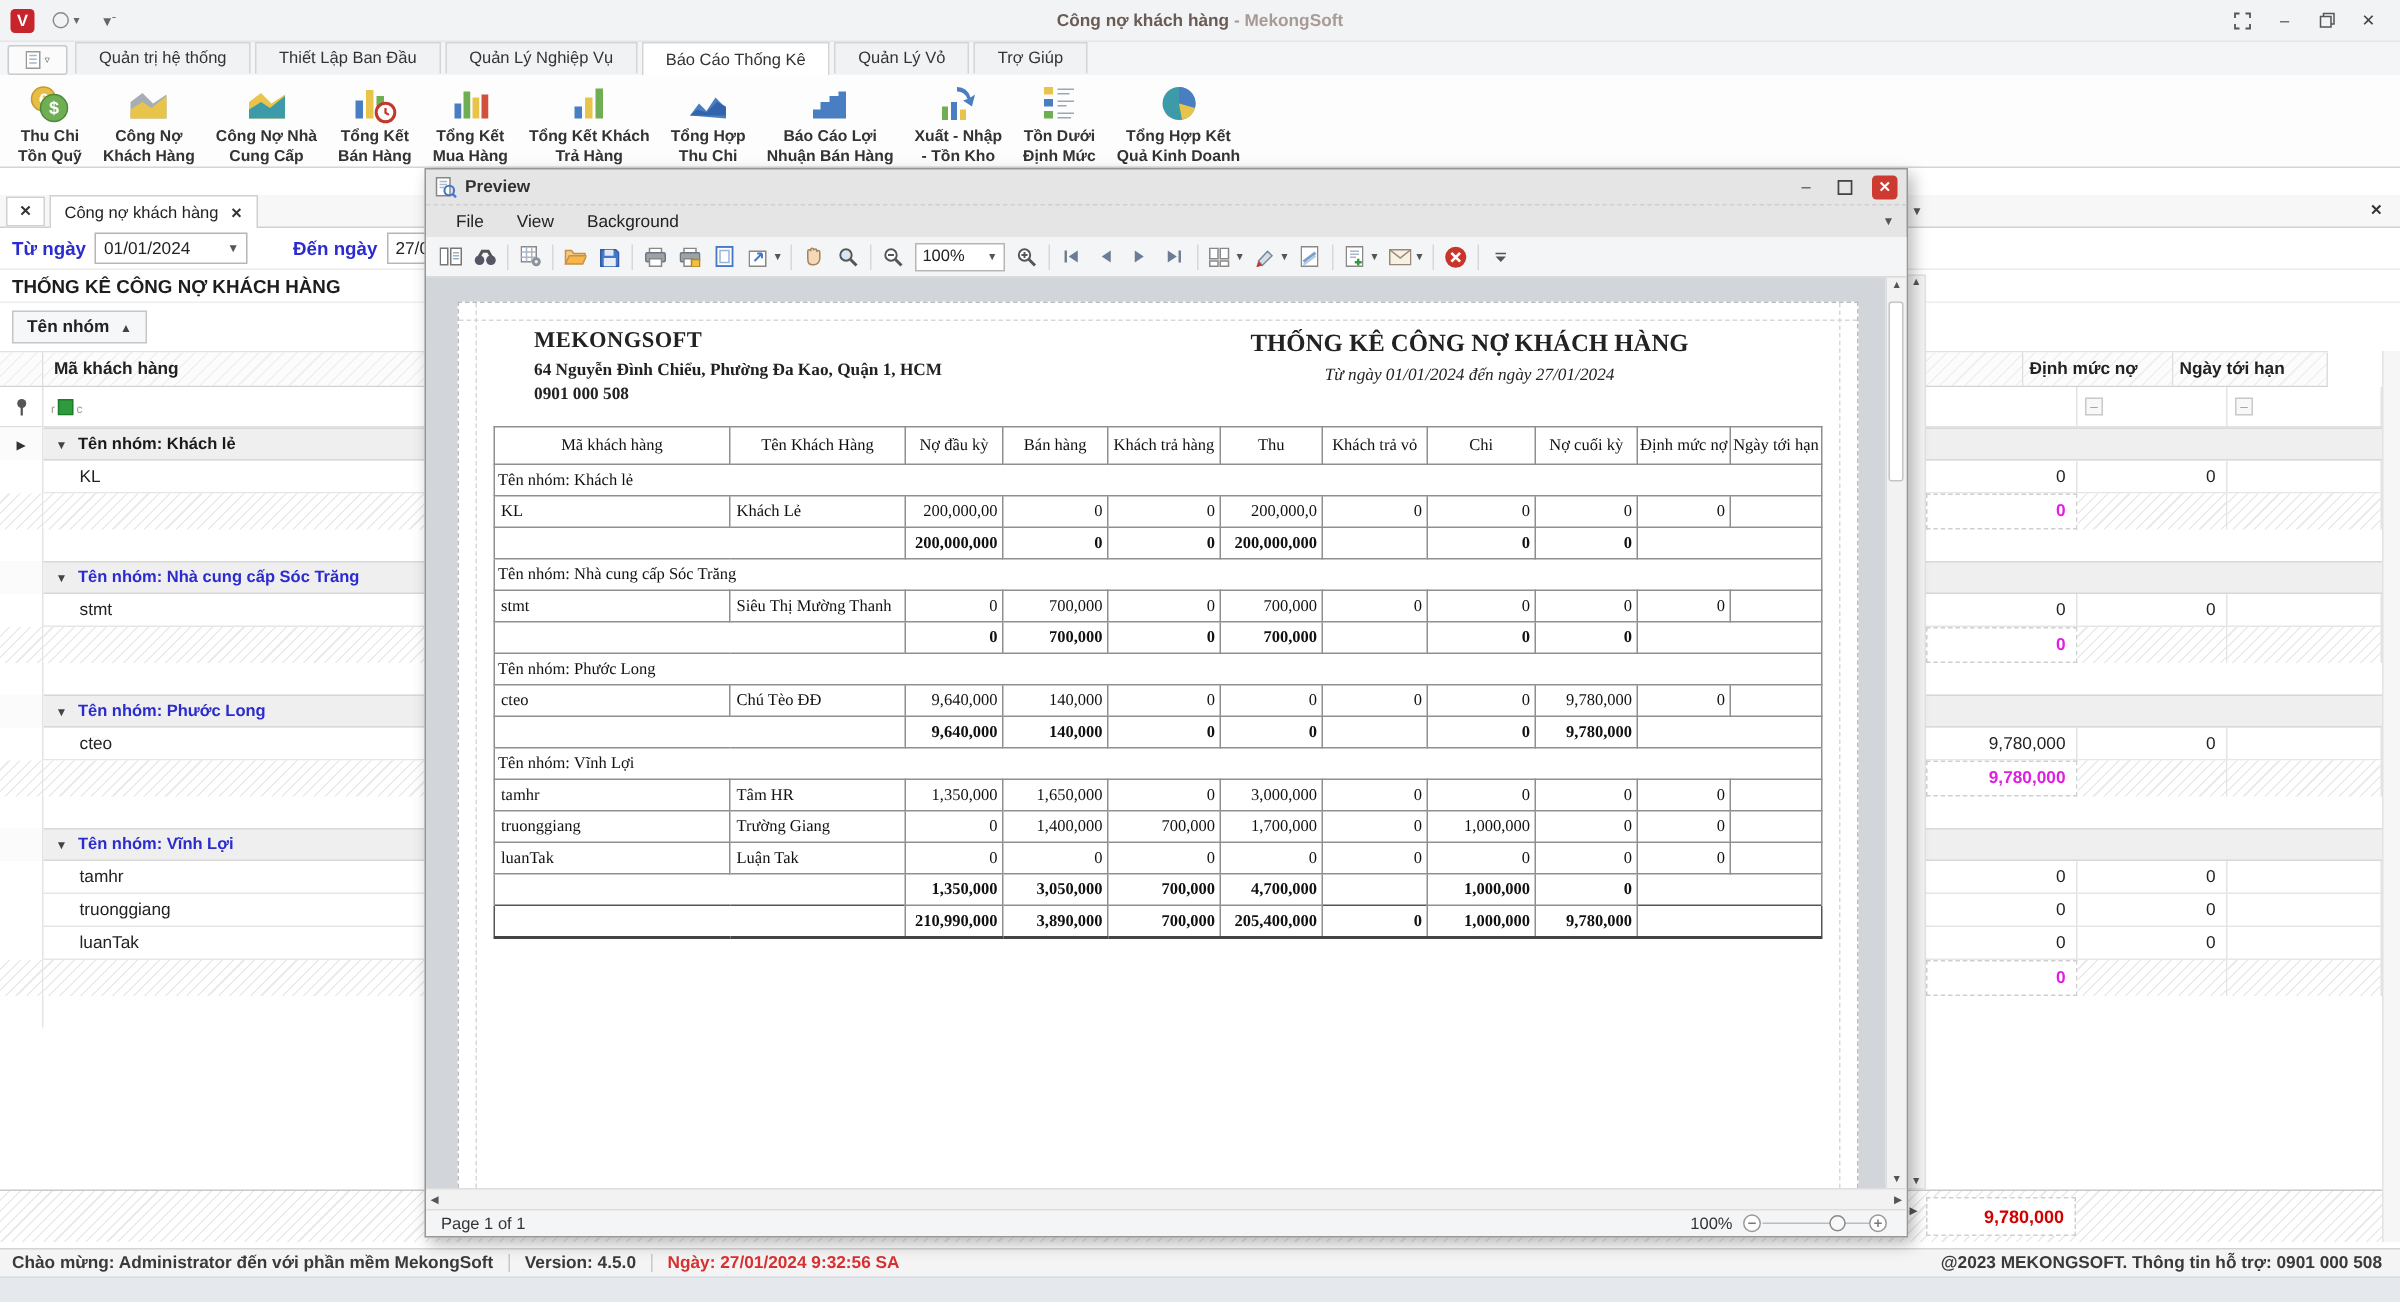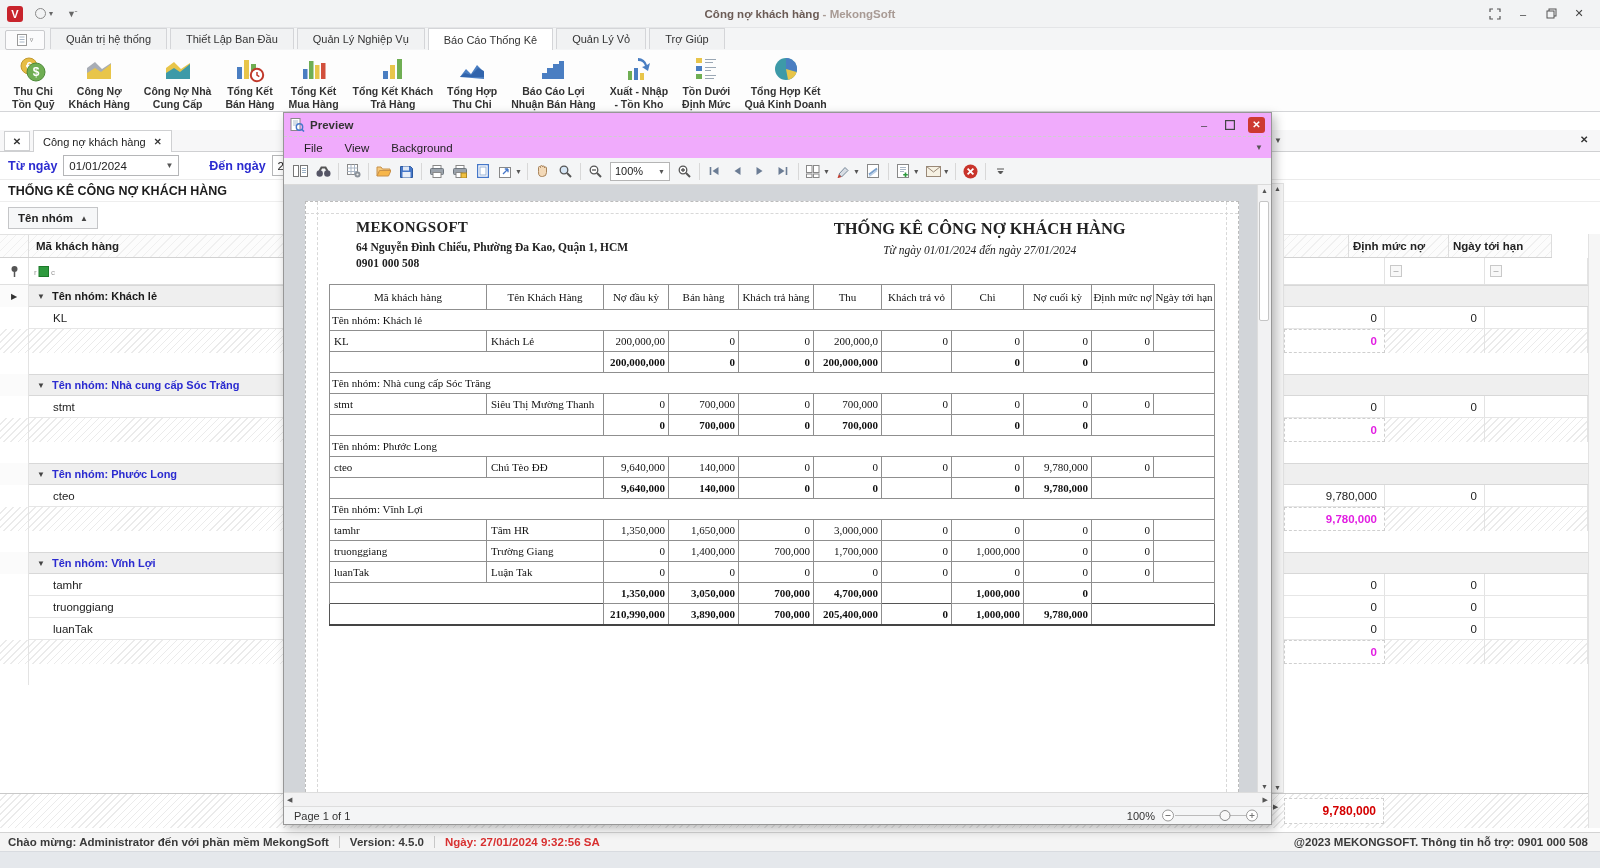--- a/index.html
+++ b/index.html
@@ -34,21 +34,21 @@
   #tabclose{position:absolute;left:4px;top:1px;width:26px;height:20px;border:1px solid #cfd0d2;background:#fff;display:flex;align-items:center;justify-content:center;font-size:10px;font-weight:bold;color:#333}
   #dtab{position:absolute;left:33px;top:0;height:22px;background:#fff;border:1px solid #cfd0d2;border-bottom:none;display:flex;align-items:center;gap:8px;padding:0 9px;font-size:11px;color:#222}
   #dtab .x{font-size:9.5px;font-weight:bold;color:#333}
   .tinybtn{position:absolute;font-size:8px;color:#555}
 
   
   #filterbar{left:0;top:152px;width:1600px;height:28px;background:#fff;border-bottom:1px solid #ebebeb;display:flex;align-items:center}
   .flabel{font-size:12.5px;font-weight:bold;color:#2b2bd0;margin-left:8px}
   .finput{height:21px;border:1px solid #b5b6b8;background:#fff;font-size:11.5px;display:flex;align-items:center;padding:0 5px;margin-left:6px;position:relative}
   .finput .dd{margin-left:auto;font-size:8px;color:#555;padding-left:8px}
-  #from-input{width:116px}
+  #from-input{width:102px}
   #to-input{width:110px}
 
   
   #sectiontitle{left:0;top:180px;width:1600px;height:22px;background:#fff;border-bottom:1px solid #eee;display:flex;align-items:center;padding-left:8px;font-size:12.5px;font-weight:bold;color:#1d1d1d}
   #grouppanel{left:0;top:202px;width:1600px;height:32px;background:#fff}
   #groupbtn{position:absolute;left:8px;top:5px;height:22px;border:1px solid #c5c6c8;background:#f6f7f8;font-size:11.5px;font-weight:bold;color:#222;display:flex;align-items:center;gap:7px;padding:0 9px}
   #groupbtn .ar{font-size:8px;color:#444}
 
   
   .hatch{background:repeating-linear-gradient(135deg,#ffffff 0px,#ffffff 4px,#ebebeb 4px,#ebebeb 5px)}
@@ -83,21 +83,21 @@
   .fl{justify-content:flex-start;padding-left:5px}
   #total-row{left:0;top:793px;width:1588px;height:35px;border-top:1px solid #c9c9c9;z-index:1}
   #total-val-cell{position:absolute;left:1284px;top:4px;width:100px;height:26px;background:#fff;border:1px dashed #d0d0d0;display:flex;align-items:center;justify-content:flex-end;padding-right:7px;font-size:12px;font-weight:bold}
 
   
   #midscroll{left:1271px;top:183px;width:13px;height:610px;background:#f5f5f5;border:1px solid #e2e2e2;z-index:2;display:flex;flex-direction:column;justify-content:space-between;align-items:center;padding:1px 0}
   #rightscroll{left:1588px;top:234px;width:12px;height:594px;background:#f6f6f6;border-left:1px solid #e2e2e2}
   .scr-ar{font-size:7px;color:#555}
 
   
-  #preview{left:283px;top:112px;width:989px;height:713px;background:#f0abfc;border:1px solid #979797;box-shadow:3px 4px 10px rgba(0,0,0,.28);z-index:10;display:flex;flex-direction:column}
+  #preview{left:283px;top:112px;width:989px;height:713px;background:#e5e5e5;border:1px solid #979797;box-shadow:3px 4px 10px rgba(0,0,0,.28);z-index:10;display:flex;flex-direction:column}
   #pv-title{height:24px;display:flex;align-items:center;padding:0 6px;font-size:11.5px;color:#222;border-bottom:1px dashed #cfcfcf}
   #pv-title .t{margin-left:5px;font-weight:bold;color:#333}
   #pv-title .btns{margin-left:auto;display:flex;align-items:center;gap:10px}
   .pvb{width:16px;height:15px;display:flex;align-items:center;justify-content:center;color:#444;font-size:11px}
   .pv-close{width:17px;height:16px;background:#cd3a31;border-radius:3px;color:#fff;font-size:10px;font-weight:bold;display:flex;align-items:center;justify-content:center}
   #pv-menu{height:21px;display:flex;align-items:center;gap:22px;padding-left:20px;font-size:11.5px;color:#222}
   #pv-menu .ovf{margin-left:auto;margin-right:8px;font-size:8px;color:#555}
   #pv-toolbar{height:27px;display:flex;align-items:center;padding-left:5px;border-bottom:1px solid #dadada;background:#f4f5f6}
   .tb{width:23px;height:22px;display:flex;align-items:center;justify-content:center}
   .tdrop{font-size:7px;color:#555;margin:0 2px 0 -2px}

